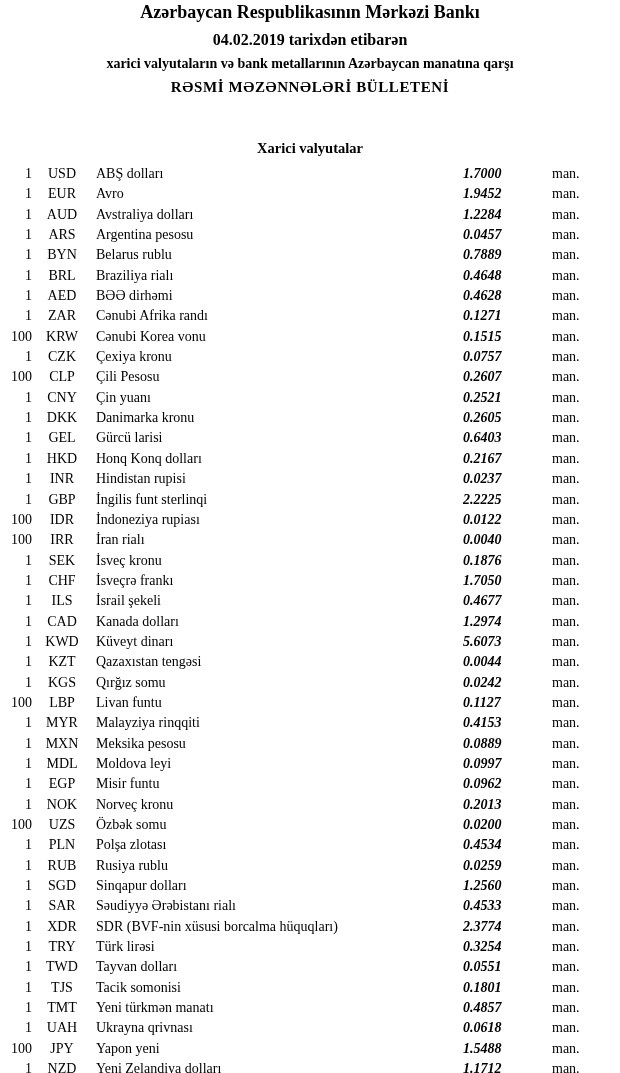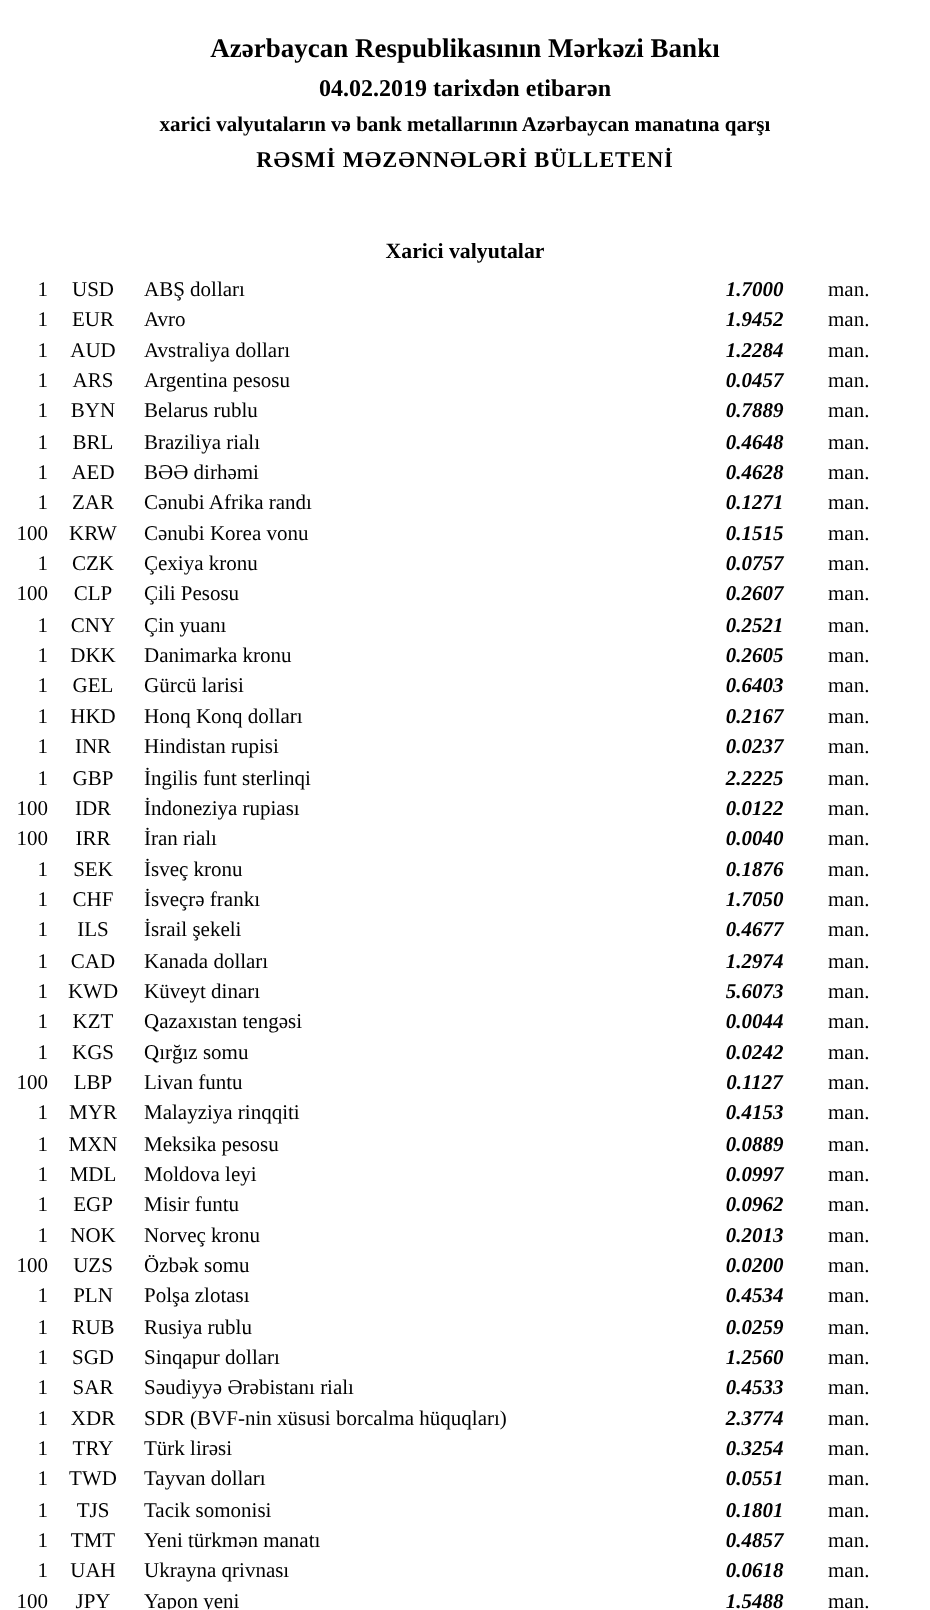--- a/index.html
+++ b/index.html
@@ -9,21 +9,21 @@
   }
   .page {
     position: relative;
     width: 620px;
     height: 1073px;
     margin: 0 auto;
     background: #ffffff;
     color: #000000;
     font-family: "Liberation Serif", "DejaVu Serif", serif;
     box-sizing: border-box;
-    padding-top: 20px;
+    padding-top: 0;
     overflow: hidden;
   }
   .header {
     text-align: center;
   }
   .bank-name {
     font-size: 18px;
     font-weight: bold;
     margin: 2px 0 8px 0;
   }
@@ -75,21 +75,21 @@
     flex: 0 0 auto;
   }
   .name {
     flex: 1 1 auto;
     margin-left: 10px;
     white-space: nowrap;
     overflow: hidden;
   }
   .rate {
     width: 80px;
-    text-align: center;
+    text-align: left;
     font-weight: bold;
     font-style: italic;
     flex: 0 0 auto;
   }
   .unit {
     width: 40px;
     margin-left: 9px;
     text-align: left;
     flex: 0 0 auto;
   }

